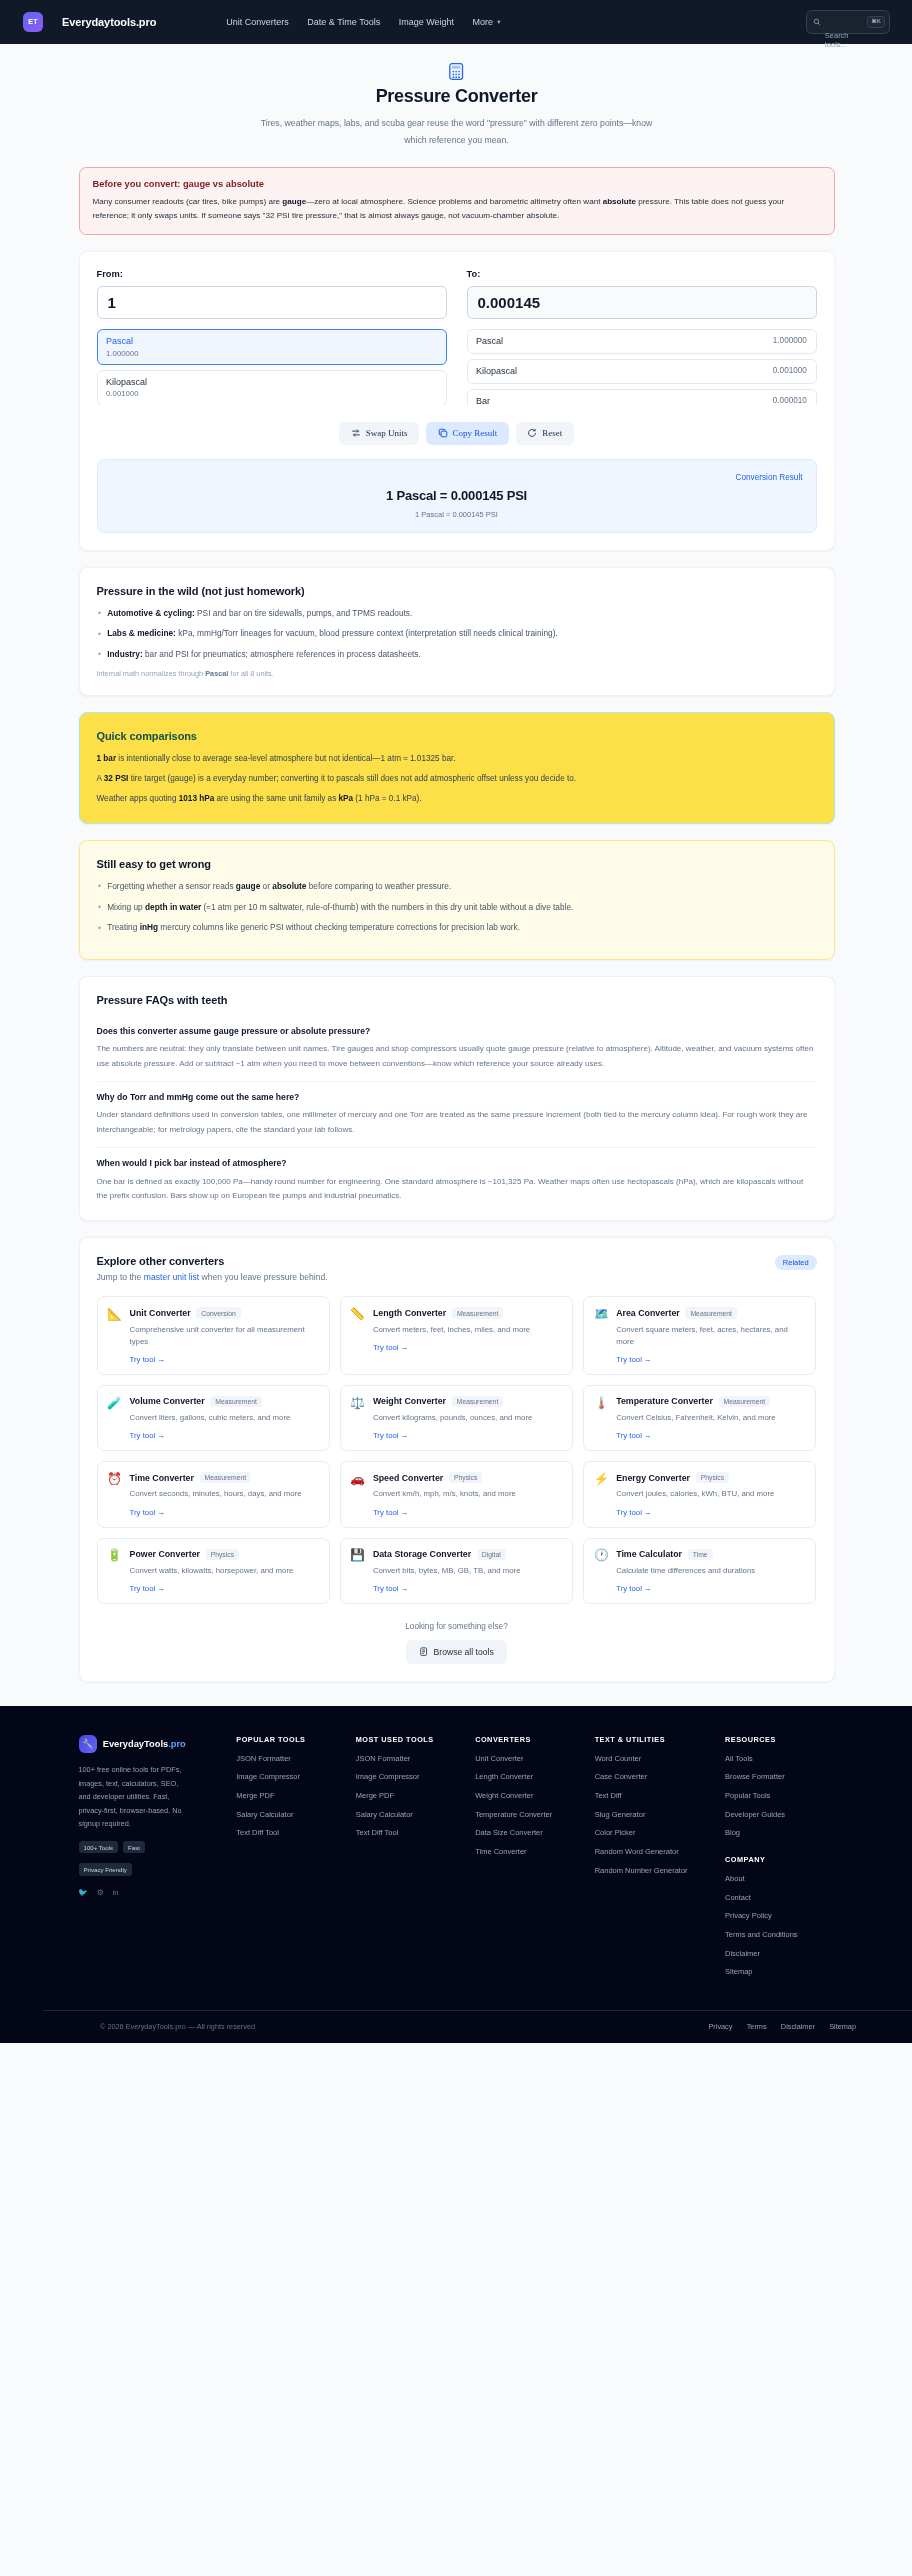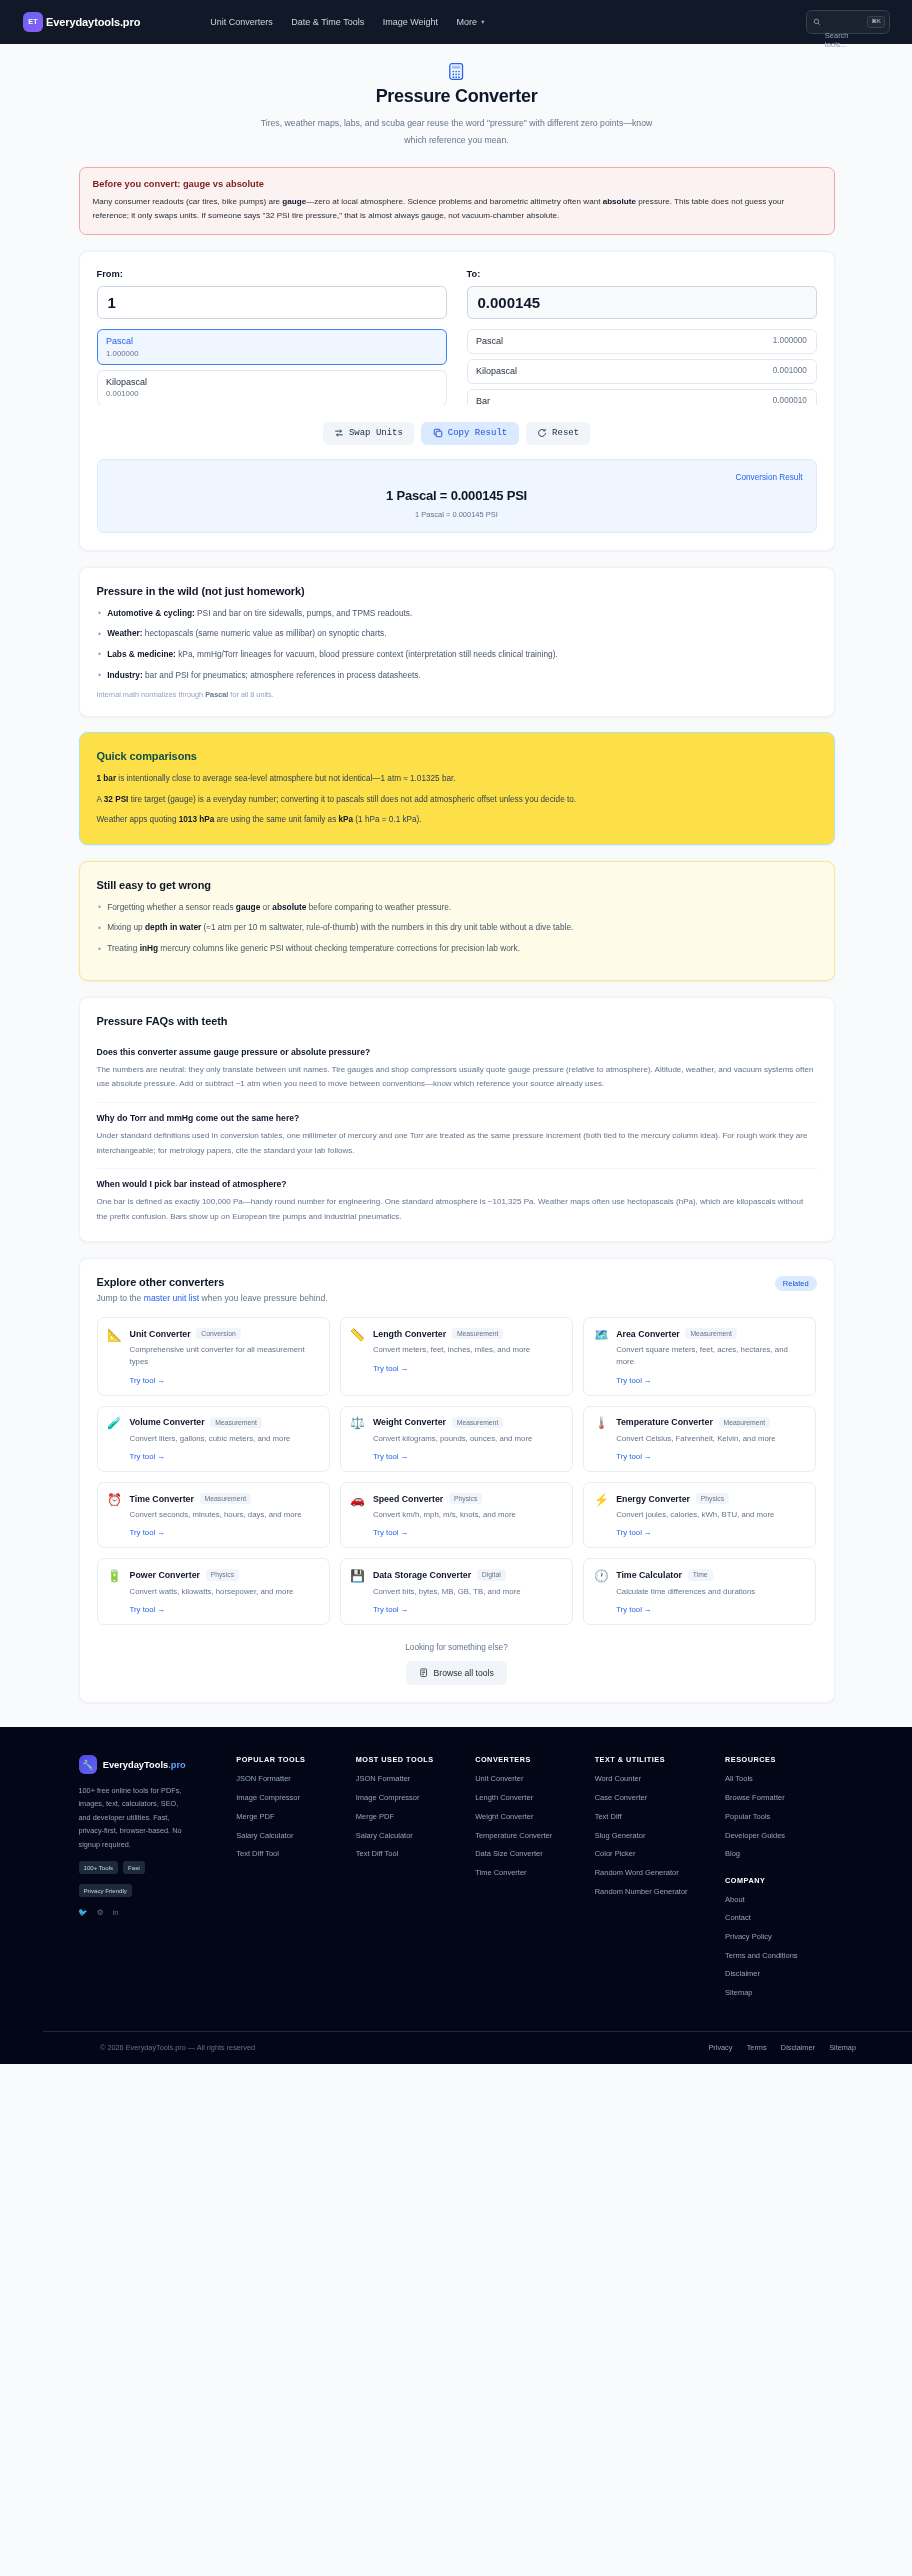--- a/index.html
+++ b/index.html
@@ -14,21 +14,21 @@
 
   
   .nav {
     background: #111827;
     height: 44px;
     display: flex;
     align-items: center;
     padding: 0 23px;
     position: relative;
   }
-  .brand { display: flex; align-items: center; gap: 3px; }
+  .brand { display: flex; align-items: center; gap: 19px; }
   .brand-logo {
     width: 20px; height: 20px; border-radius: 5.7px;
     background: linear-gradient(135deg,#6366f1,#8b5cf6);
     color: #fff; font-size: 7.1px; font-weight: 700;
     display: flex; align-items: center; justify-content: center;
     letter-spacing: 0.2px;
   }
   .brand-name { color: #fff; font-size: 11px; font-weight: 700; letter-spacing: -0.1px;}
   .nav-links { display: flex; gap: 18.5px; margin-left: 70px; align-items: center; }
   .nav-link { color: #cbd5e1; font-size: 9px; text-decoration: none; display:flex; align-items:center; gap:2.9px;}
@@ -100,21 +100,21 @@
   .unit-row.sel-blue { background: #eff6ff; border-color: #3b82f6; }
   .unit-row.sel-blue .u-name { color: #2563eb; }
   .list-clip { max-height: 76px; overflow: hidden; }
   .list-clip-r { max-height: 76px; overflow: hidden; }
 
   .actions { display: flex; justify-content: center; gap: 7.1px; margin-top: 17px; }
   .btn {
     display: flex; align-items: center; gap: 5px;
     background: #f1f5f9; border: none; border-radius: 5.7px;
     padding: 6.4px 11.4px; font-size: 9px; color: #1e293b;
-    font-family: Liberation Mono, monospace; cursor: pointer;
+    font-family: Liberation Serif, serif; cursor: pointer;
   }
   .btn.primary { background: #dbeafe; color: #1d4ed8; }
   .btn svg { display: block; }
 
   .result {
     margin-top: 14.3px; background: #eff6ff; border: 0.7px solid #dbeafe;
     border-radius: 7.1px; padding: 13px; text-align: center;
   }
   .result .rlabel { color: #2563eb; font-size: 8.2px; text-align: right; }
   .result .rmain { font-size: 13px; font-weight: 700; color: #0f172a; margin-top: 6.4px; letter-spacing: -0.2px;}
@@ -336,21 +336,20 @@
       <div class="rlabel">Conversion Result</div>
       <div class="rmain">1 Pascal = 0.000145 PSI</div>
       <div class="rsub">1 Pascal = 0.000145 PSI</div>
     </div>
   </div>
 
   <div class="card">
     <div class="sec-title">Pressure in the wild (not just homework)</div>
     <ul class="bullets">
       <li><strong>Automotive &amp; cycling:</strong><span> PSI and bar on tire sidewalls, pumps, and TPMS readouts.</span></li>
-      <li><strong>Weather:</strong><span> hectopascals (same numeric value as millibar) on synoptic charts.</span></li>
       <li><strong>Labs &amp; medicine:</strong><span> kPa, mmHg/Torr lineages for vacuum, blood pressure context (interpretation still needs clinical training).</span></li>
       <li><strong>Industry:</strong><span> bar and PSI for pneumatics; atmosphere references in process datasheets.</span></li>
     </ul>
     <div class="foot-note"><span>Internal math normalizes through </span><strong style="color:#64748b">Pascal</strong><span> for all 8 units.</span></div>
   </div>
 
   <div class="card teal">
     <div class="sec-title">Quick comparisons</div>
     <p><strong>1 bar</strong><span> is intentionally close to average sea-level atmosphere but not identical—1 atm ≈ 1.01325 bar.</span></p>
     <p><span>A </span><strong>32 PSI</strong><span> tire target (gauge) is a everyday number; converting it to pascals still does not add atmospheric offset unless you decide to.</span></p>

